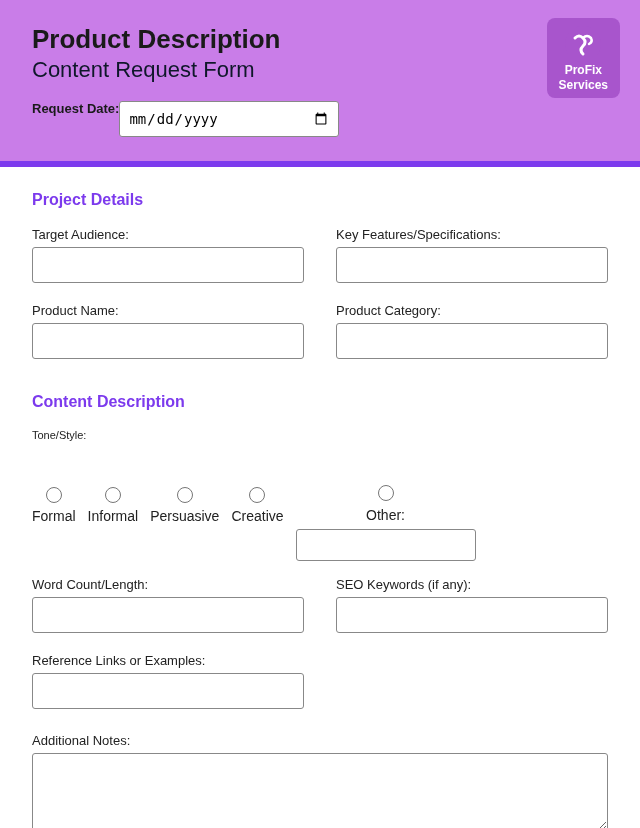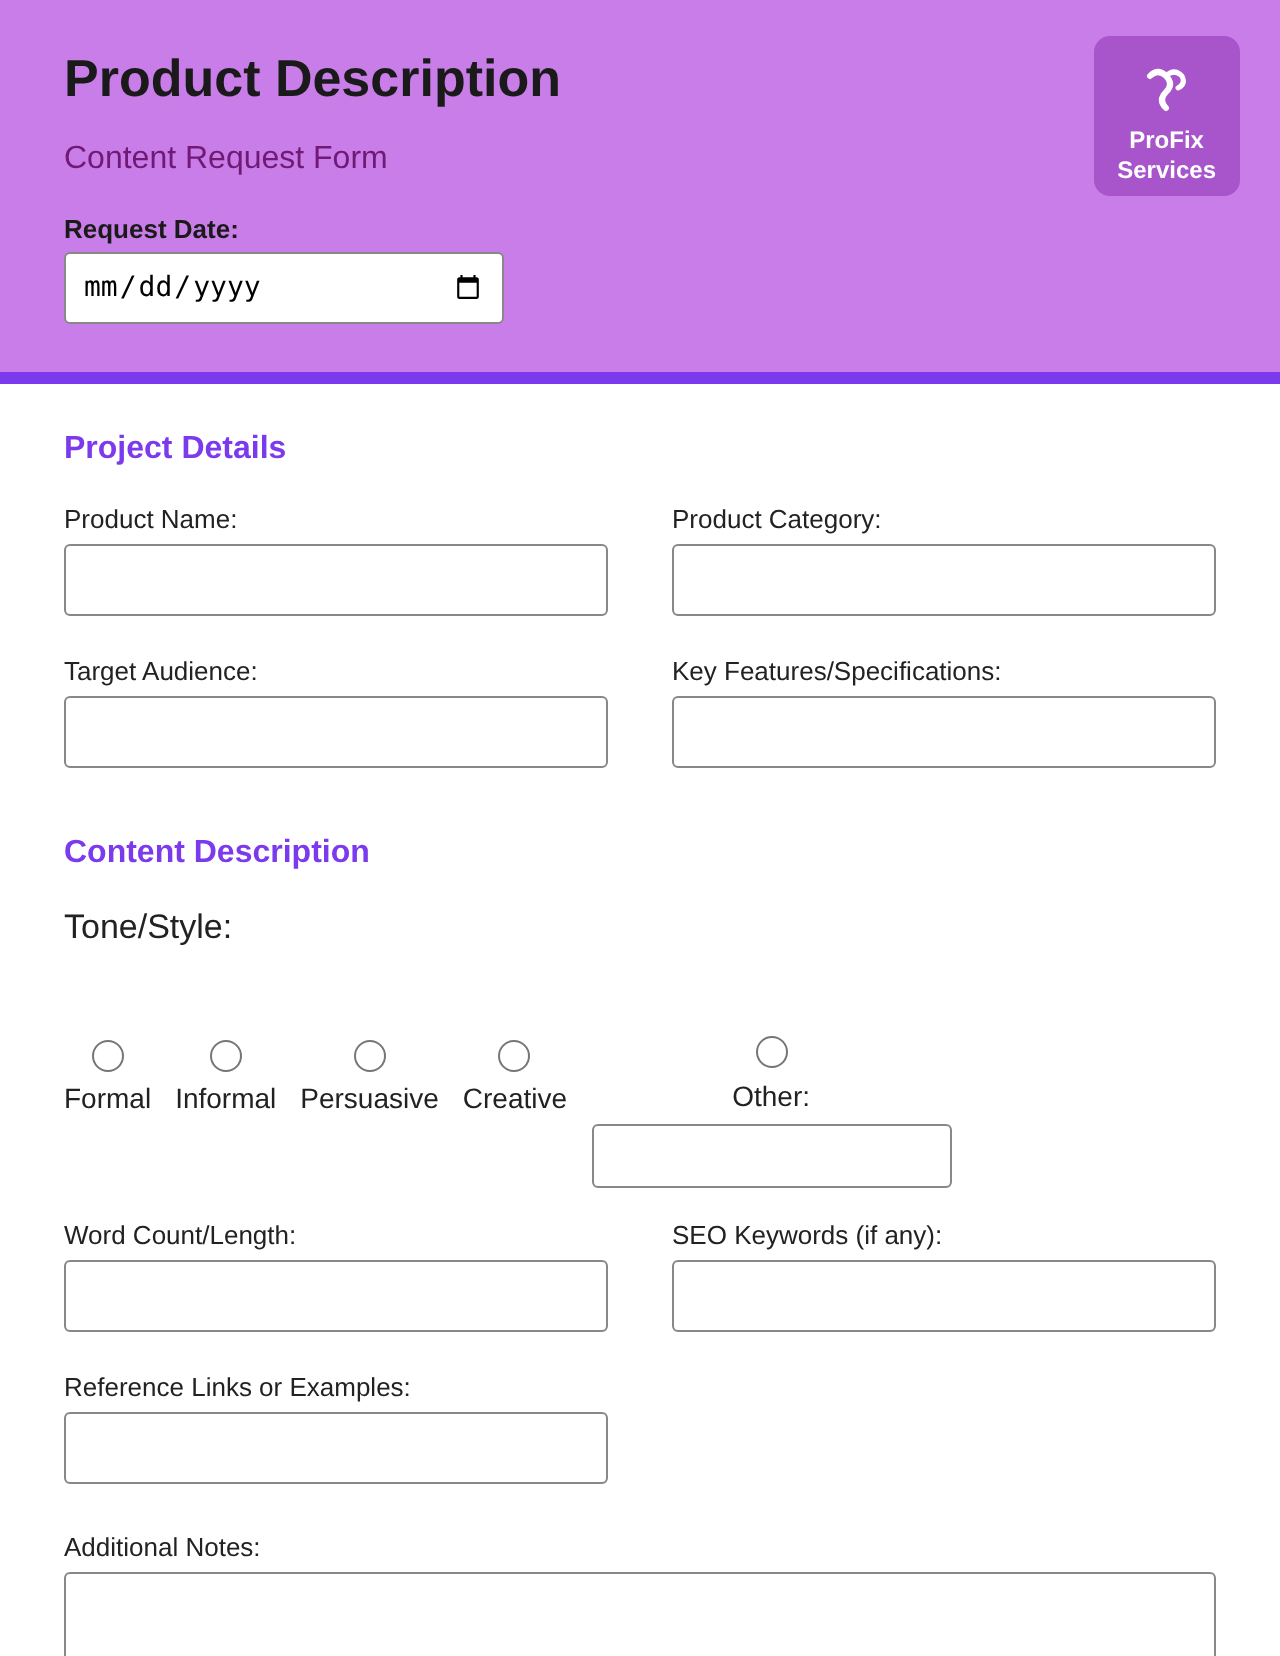--- a/index.html
+++ b/index.html
@@ -24,24 +24,24 @@
     }
 
     .header-title {
       font-size: 26px;
       font-weight: 900;
       color: #1a1a1a;
       line-height: 1.2;
     }
 
     .header-subtitle {
-      font-size: 16px;
+      font-size: 22px;
       font-weight: 400;
-      color: #701a75;
-      margin-top: 16px;
+      color: #0f172a;
+      margin-top: 2px;
     }
 
     .logo-area {
       position: absolute;
       top: 18px;
       right: 20px;
       display: flex;
       flex-direction: column;
       align-items: center;
       background: #a855cc;
@@ -65,21 +65,21 @@
 
     .header-fields {
       display: flex;
       gap: 32px;
       margin-top: 18px;
       align-items: flex-end;
     }
 
     .header-field {
       display: flex;
-      flex-direction: column;
+      flex-direction: row;
     }
 
     .header-field label {
       font-size: 13px;
       font-weight: 600;
       color: #1a1a1a;
       margin-bottom: 4px;
     }
 
     .header-field input {
@@ -161,21 +161,21 @@
 
     .section-gap {
       margin-bottom: 22px;
     }
 
     .content-req-section {
       margin-top: 8px;
     }
 
     .tone-label {
-      font-size: 17px;
+      font-size: 11px;
       font-weight: 500;
       color: #222;
       margin-bottom: 8px;
     }
 
     .tone-options {
       display: flex;
       align-items: center;
       gap: 12px;
       flex-wrap: wrap;
@@ -246,36 +246,36 @@
 
 <div class="purple-bar"></div>
 
 <div class="main-content">
 
   <div class="section-gap">
     <div class="section-title">Project Details</div>
 
     <div class="two-col">
       <div class="field-group">
+        <label>Target Audience:</label>
+        <input type="text" style="">
+      </div>
+      <div class="field-group">
+        <label>Key Features/Specifications:</label>
+        <input type="text" style="">
+      </div>
+    </div>
+
+    <div class="two-col">
+      <div class="field-group">
         <label>Product Name:</label>
         <input type="text" style="">
       </div>
       <div class="field-group">
         <label>Product Category:</label>
-        <input type="text" style="">
-      </div>
-    </div>
-
-    <div class="two-col">
-      <div class="field-group">
-        <label>Target Audience:</label>
-        <input type="text" style="">
-      </div>
-      <div class="field-group">
-        <label>Key Features/Specifications:</label>
         <input type="text" style="">
       </div>
     </div>
   </div>
 
   <div class="content-req-section">
     <div class="section-title">Content Description</div>
 
     <div class="tone-label">Tone/Style:</div>
     <div class="tone-options">

